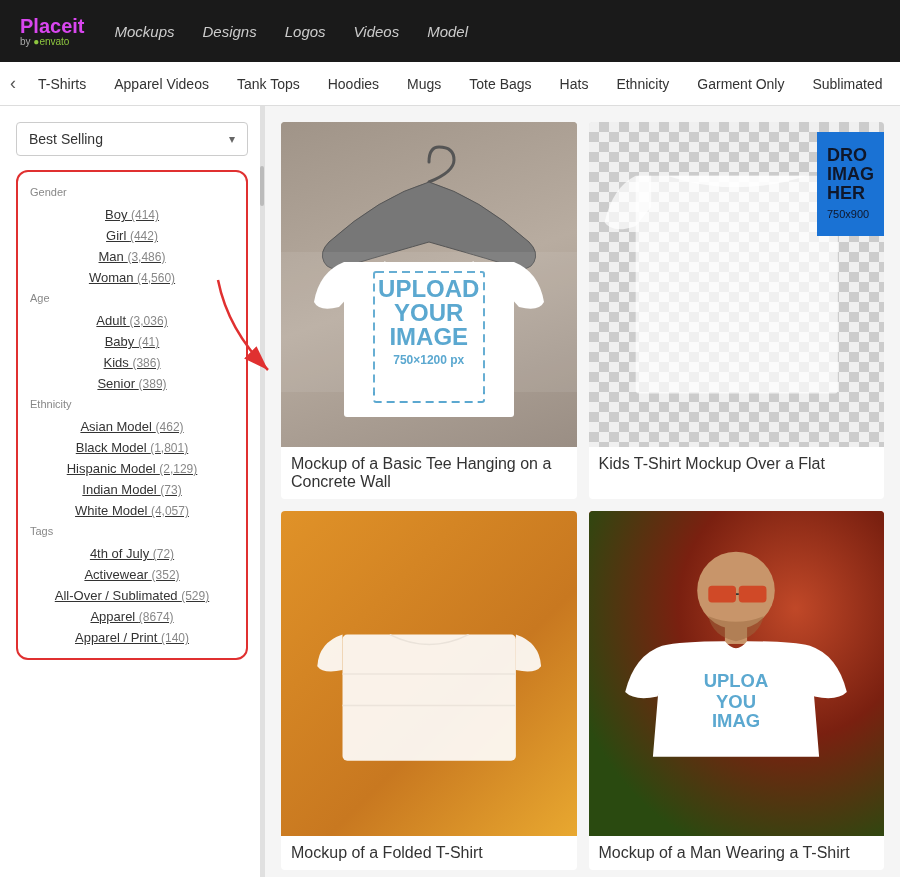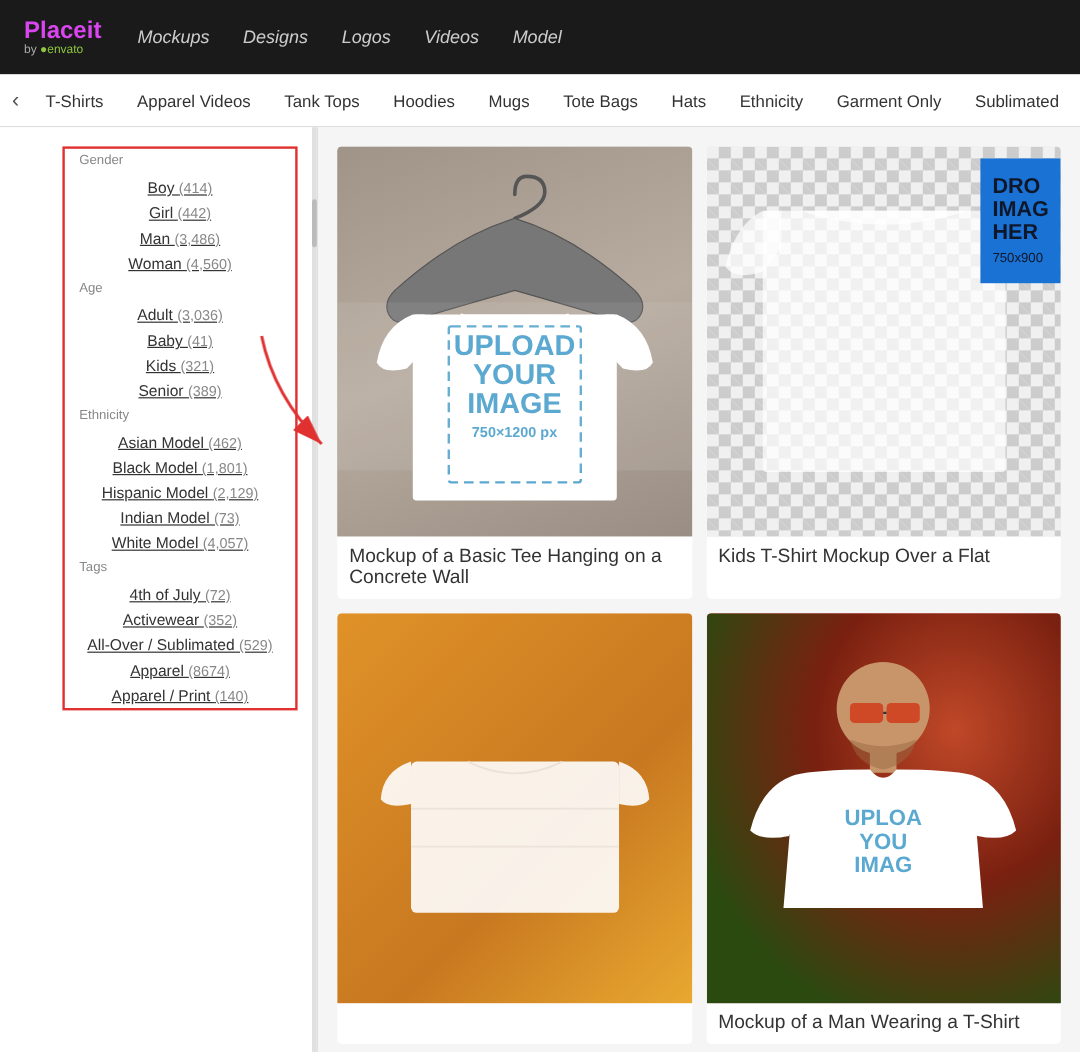--- a/index.html
+++ b/index.html
@@ -104,23 +104,22 @@
       font-size: 14px;
       color: #333;
       margin-bottom: 14px;
       width: 100%;
     }
     .sort-dropdown .chevron { font-size: 12px; color: #666; }
 
     
     .filter-box {
       border: 2px solid #e03030;
-      padding: 0 12px;
-      border-radius: 0;
-      margin-left: 36px;
+      padding: 10px 12px;
+      border-radius: 12px;
     }
     .filter-section-label {
       font-size: 11px;
       color: #888;
       margin-bottom: 6px;
       margin-top: 4px;
       display: block;
     }
     .filter-item {
       font-size: 13px;
@@ -286,33 +285,37 @@
   </ul>
 </div>
 
 <div class="main-content">
 
   <div class="sidebar">
     <div class="sidebar-scroll-indicator">
       <div class="sidebar-scroll-thumb"></div>
     </div>
 
+    <button class="sort-dropdown">
+      <span>Best Selling</span>
+      <span class="chevron">▾</span>
+    </button>
 
     <div class="filter-box">
 
       <span class="filter-section-label">Gender</span>
       <a class="filter-item" href="#">Boy <span class="count">(414)</span></a>
       <a class="filter-item" href="#">Girl <span class="count">(442)</span></a>
       <a class="filter-item" href="#">Man <span class="count">(3,486)</span></a>
       <a class="filter-item" href="#">Woman <span class="count">(4,560)</span></a>
 
       <span class="filter-section-label">Age</span>
       <a class="filter-item" href="#">Adult <span class="count">(3,036)</span></a>
       <a class="filter-item" href="#">Baby <span class="count">(41)</span></a>
-      <a class="filter-item" href="#">Kids <span class="count">(321)</span></a>
+      <a class="filter-item" href="#">Kids <span class="count">(386)</span></a>
       <a class="filter-item" href="#">Senior <span class="count">(389)</span></a>
 
       <span class="filter-section-label">Ethnicity</span>
       <a class="filter-item" href="#">Asian Model <span class="count">(462)</span></a>
       <a class="filter-item" href="#">Black Model <span class="count">(1,801)</span></a>
       <a class="filter-item" href="#">Hispanic Model <span class="count">(2,129)</span></a>
       <a class="filter-item" href="#">Indian Model <span class="count">(73)</span></a>
       <a class="filter-item" href="#">White Model <span class="count">(4,057)</span></a>
 
       <span class="filter-section-label">Tags</span>
@@ -391,20 +394,21 @@
             <path d="M100 80 Q150 105 200 80" stroke="#eee" stroke-width="2" fill="none"></path>
 
             <line x1="40" y1="130" x2="260" y2="130" stroke="#f0f0f0" stroke-width="2"></line>
             <line x1="40" y1="170" x2="260" y2="170" stroke="#f0f0f0" stroke-width="2"></line>
 
             <path d="M40 80 Q10 90 8 120 Q15 130 40 125 Z" fill="white"></path>
 
             <path d="M260 80 Q290 90 292 120 Q285 130 260 125 Z" fill="white"></path>
           </svg>
         </div>
+        <div class="mockup-label">Mockup of a Folded T-Shirt</div>
       </div>
 
       <div class="mockup-card">
         <div class="mockup-img-area" style="background: linear-gradient(160deg, #b83025 30%, #8a2a1a 60%, #3a1a10 100%); min-height:220px; position:relative; overflow:hidden;">
 
           <div style="position:absolute; inset:0; background: radial-gradient(ellipse at 70% 30%, #c04828 0%, #7a2010 40%, #2a4a10 80%);"></div>
 
           <svg width="100%" height="100%" viewBox="0 0 320 340" style="position:absolute; bottom:0; left:50%; transform:translateX(-50%);">
 
             <circle cx="160" cy="80" r="42" fill="#c8956a"></circle>

